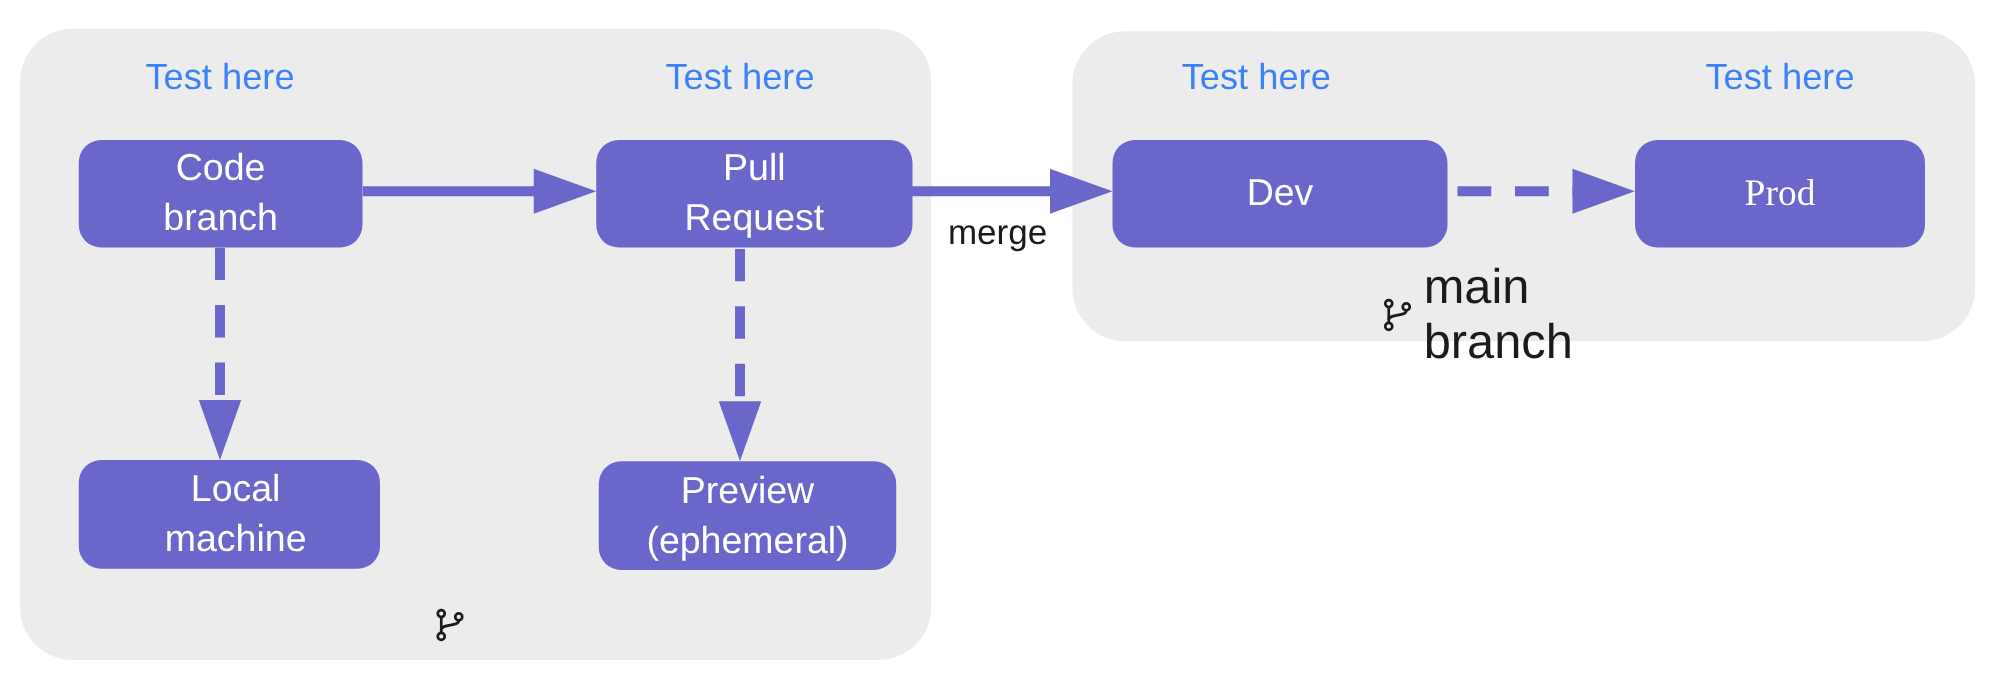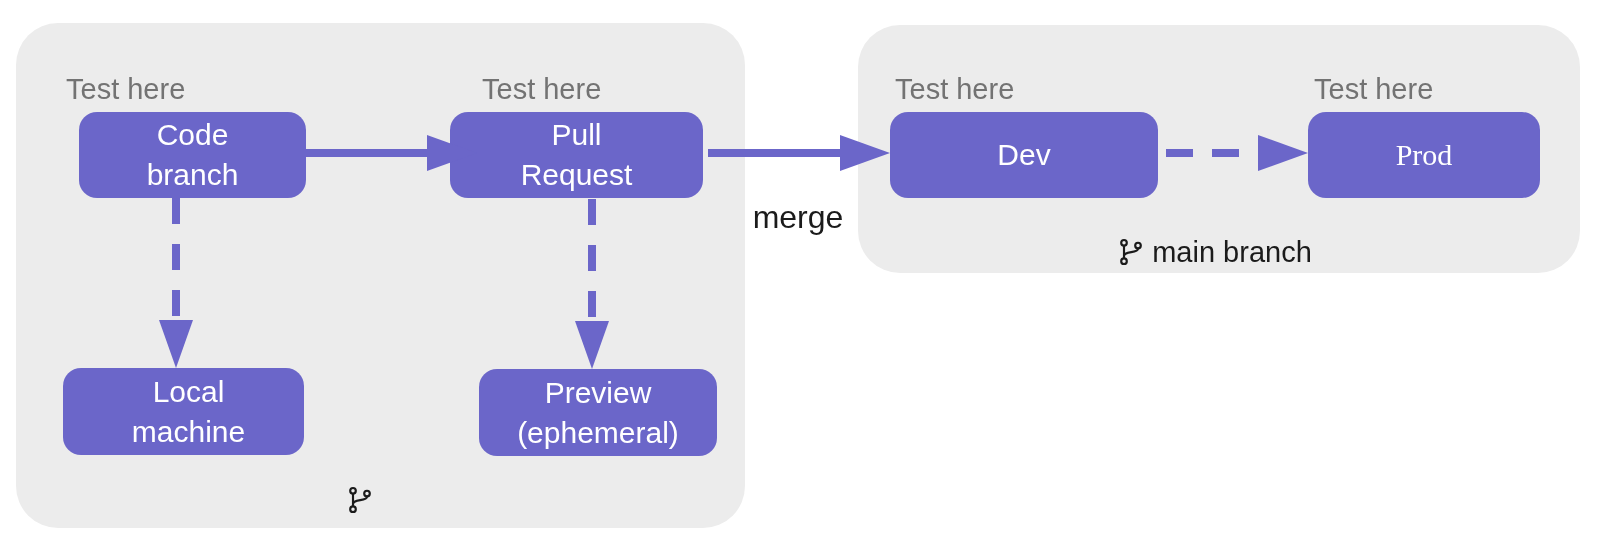--- a/index.html
+++ b/index.html
@@ -19,71 +19,70 @@
     position: absolute;
     background: #ececec;
     border-radius: 42px;
   }
   .group-feature { left: 16px; top: 23px; width: 729px; height: 505px; }
   .group-main    { left: 858px; top: 25px; width: 722px; height: 248px; }
 
   .test-label {
     position: absolute;
     width: 220px;
+    text-align: center;
     font-size: 29px;
-    color: #737373;
+    color: #3b82f6;
     top: 45px;
     line-height: 34px;
-    margin-top: 27px;
   }
   .node {
     position: absolute;
     background: #6b66c9;
     border-radius: 18px;
     color: #ffffff;
     display: flex;
     align-items: center;
     justify-content: center;
     text-align: center;
     font-size: 30px;
     line-height: 40px;
   }
   .node span { white-space: pre-line; }
 
-  .node-code    { left: 63px;   top: 112px; width: 227px; height: 86px; margin-left: 16px; }
-  .node-pr      { left: 450px;  top: 112px; width: 253px; height: 86px; }
+  .node-code    { left: 63px;   top: 112px; width: 227px; height: 86px; }
+  .node-pr      { left: 477px;  top: 112px; width: 253px; height: 86px; }
   .node-dev     { left: 890px;  top: 112px; width: 268px; height: 86px; }
   .node-prod    { left: 1308px; top: 112px; width: 232px; height: 86px; font-family: Liberation Serif, serif; }
   .node-local   { left: 63px;   top: 368px; width: 231px; height: 87px; padding-left: 10px; }
   .node-preview { left: 479px;  top: 369px; width: 238px; height: 87px; }
 
   .arrow { position: absolute; }
   .arrow-1     { left: 290px;  top: 133px; }
   .arrow-merge { left: 708px;  top: 133px; }
   .arrow-3     { left: 1120px; top: 133px; }
   .arrow-4     { left: 156px;  top: 198px; }
   .arrow-5     { left: 572px;  top: 199px; }
 
   .edge-label {
     position: absolute;
     left: 728px;
     top: 170px;
     width: 140px;
     text-align: center;
-    font-size: 32px;
+    font-size: 28px;
     color: #1b1b1b;
-    margin-top: 29px;
   }
   .branch-label {
     position: absolute;
     display: flex;
     align-items: center;
     justify-content: center;
     gap: 8px;
-    font-size: 29px;
+    font-size: 39px;
     color: #1b1b1b;
   }
   .branch-feature { left: 230px;  top: 481px; width: 260px; height: 38px; }
   .branch-main    { left: 1105px; top: 233px; width: 220px; height: 38px; }
   .branch-icon { display: inline-flex; }
 </style>
 </head>
 <body>
 
 <div class="canvas">

